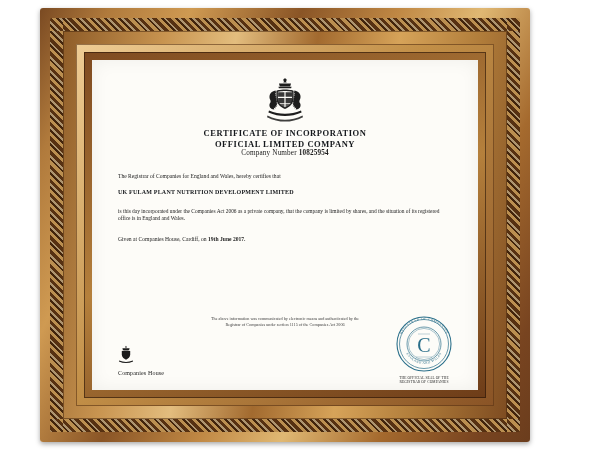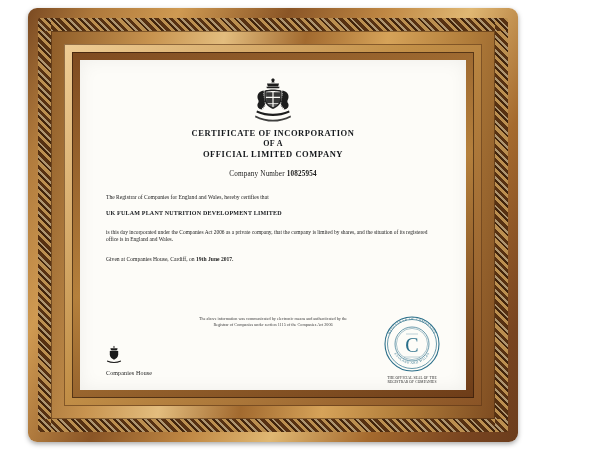--- a/index.html
+++ b/index.html
@@ -15,26 +15,26 @@
     position: relative;
     width: 600px;
     height: 450px;
     background: #ffffff;
     overflow: hidden;
   }
 
   
   .frame-outer {
     position: absolute;
-    left: 28px;
+    left: 40px;
     top: 8px;
     width: 490px;
     height: 434px;
     box-sizing: border-box;
-    border-radius: 9px;
+    border-radius: 3px;
     background:
       linear-gradient(115deg, #7a4a22 0%, #b07a3c 10%, #cf9a52 22%, #8a5526 38%,
                       #c08844 52%, #e0b873 64%, #a56a2e 78%, #784420 92%, #6b3d1d 100%);
     box-shadow: 0 2px 5px rgba(0,0,0,0.35);
   }
 
   
   .frame-ornate {
     position: absolute;
     left: 10px;
@@ -129,21 +129,21 @@
     line-height: 10.5px;
     color: #15181c;
   }
   .title-line.small {
     font-size: 8px;
     letter-spacing: 0.4px;
   }
 
   .company-number {
     text-align: center;
-    margin-top: 10px;
+    margin-top: 0;
     font-size: 7.2px;
     letter-spacing: 0.15px;
   }
   .company-number b { font-weight: bold; }
 
   .body-text {
     margin-top: 15px;
     font-size: 5.6px;
     line-height: 8px;
     color: #222;
@@ -260,21 +260,20 @@
 
               <path d="M11 34.4c5.4 2.3 10.6 3.3 16 3.3s10.6-1 16-3.3l.6 2c-5.6 2.4-11 3.5-16.6 3.5s-11-1.1-16.6-3.5z"></path>
 
               <path d="M9.5 39.6c5.8 2.9 11.6 4.2 17.5 4.2s11.7-1.3 17.5-4.2l.5 1.6c-6 3-12 4.4-18 4.4s-12-1.4-18-4.4z" opacity="0.85"></path>
             </g>
           </svg>
         </div>
 
         <div class="title-block">
           <div class="title-line">CERTIFICATE OF INCORPORATION</div>
-          <div class="title-line small">OF A</div>
           <div class="title-line">OFFICIAL LIMITED COMPANY</div>
         </div>
 
         <div class="company-number">
           <span>Company Number</span>
           <b>10825954</b>
         </div>
 
         <div class="body-text">The Registrar of Companies for England and Wales, hereby certifies that</div>
 

